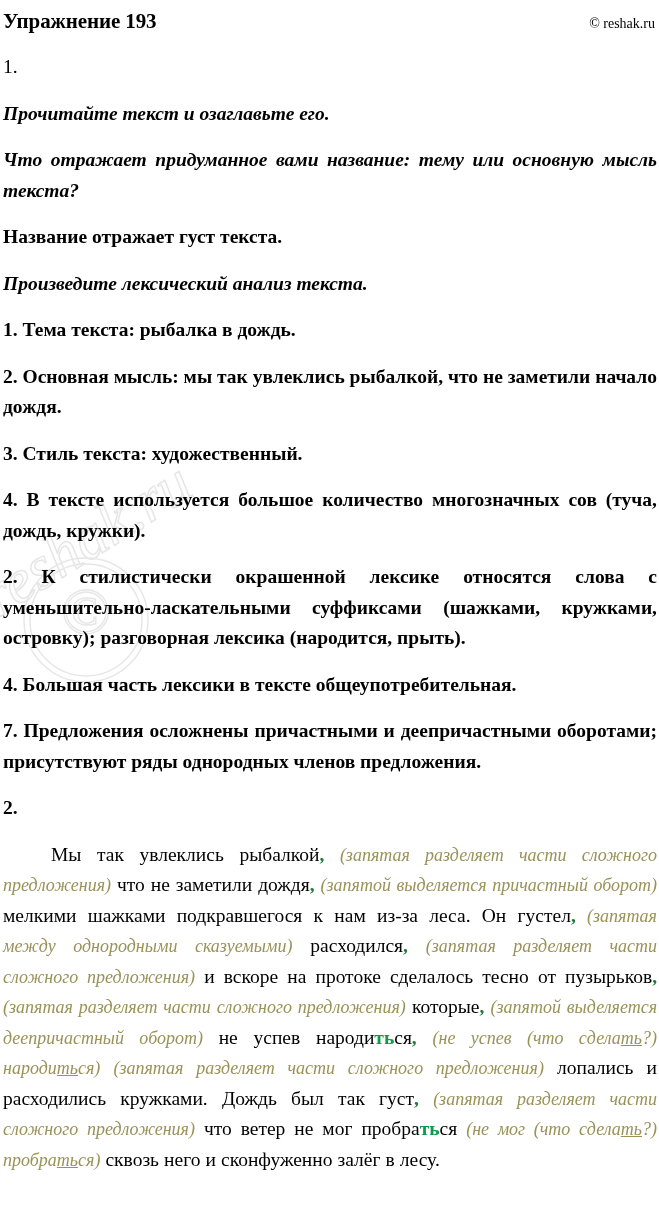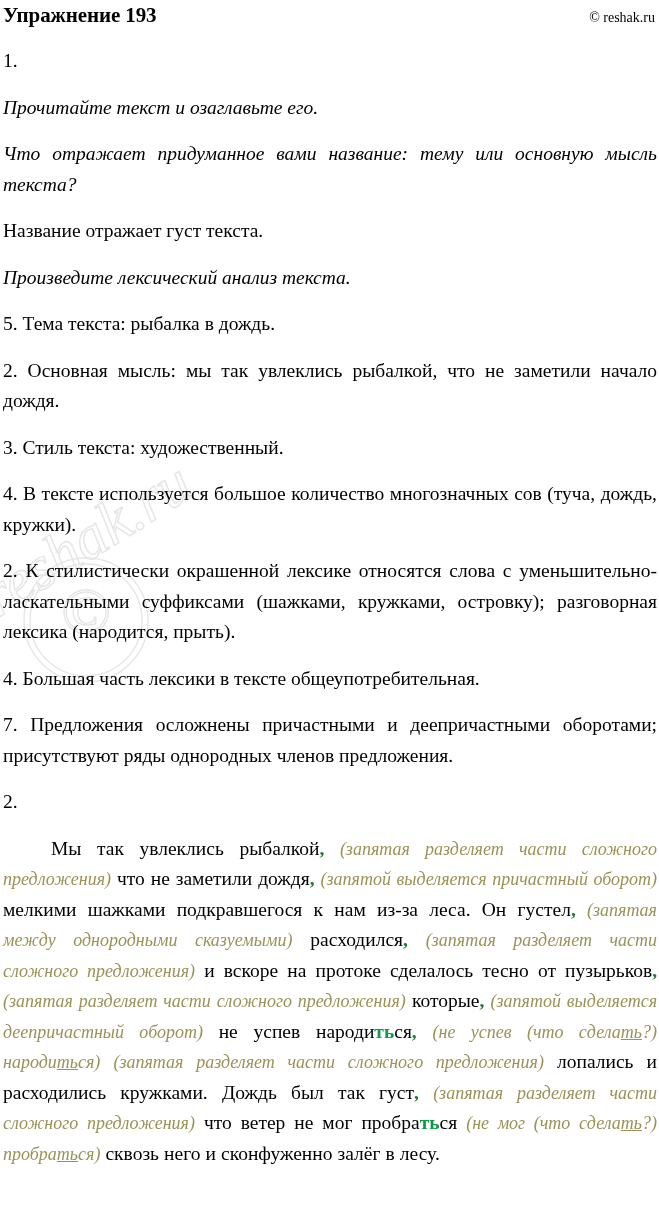--- a/index.html
+++ b/index.html
@@ -35,21 +35,21 @@
   }
   .watermark svg { display: block; overflow: visible; }
 
   
   .header {
     position: relative;
     z-index: 2;
     display: flex;
     align-items: baseline;
     justify-content: space-between;
-    padding-top: 2px;
+    padding-top: 8px;
   }
   .title {
     font-size: 21px;
     font-weight: bold;
     letter-spacing: -0.1px;
     line-height: 1.25;
     white-space: nowrap;
   }
   .copyright {
     font-size: 14px;
@@ -64,21 +64,21 @@
 
   p.blk {
     margin: 0;
     padding: 0;
     font-size: 19.5px;
     line-height: 30.5px;
     text-align: justify;
     text-justify: inter-word;
     white-space: pre-wrap;
   }
-  p.blk + p.blk { margin-top: 16px; }
+  p.blk + p.blk { margin-top: 16px; font-weight: bold; }
 
   .italic { font-style: italic; }
   .nojust { text-align: left; }
 
   
   .analysis {
     margin: 0;
     font-size: 19.5px;
     line-height: 30.5px;
     text-align: justify;
@@ -135,21 +135,21 @@
 
     <p class="blk italic nojust">Прочитайте текст и озаглавьте его.</p>
 
 
     <p class="blk" style="font-style:italic;">Что отражает придуманное вами название: тему или основную мысль текста?</p>
 
     <p class="blk nojust">Название отражает густ текста.</p>
 
     <p class="blk italic nojust">Произведите лексический анализ текста.</p>
 
-    <p class="blk nojust">5. Тема текста: рыбалка в дождь.</p>
+    <p class="blk nojust">1. Тема текста: рыбалка в дождь.</p>
 
     <p class="blk">2. Основная мысль: мы так увлеклись рыбалкой, что не заметили начало дождя.</p>
 
     <p class="blk nojust">3. Стиль текста: художественный.</p>
 
     <p class="blk clip">4. В тексте используется большое количество многозначных сов (туча, дождь, кружки).</p>
 
     <p class="blk clip">2. К стилистически окрашенной лексике относятся слова с уменьшительно-ласкательными суффиксами (шажками, кружками, островку); разговорная лексика (народится, прыть).</p>
 
     <p class="blk nojust">4. Большая часть лексики в тексте общеупотребительная.</p>

